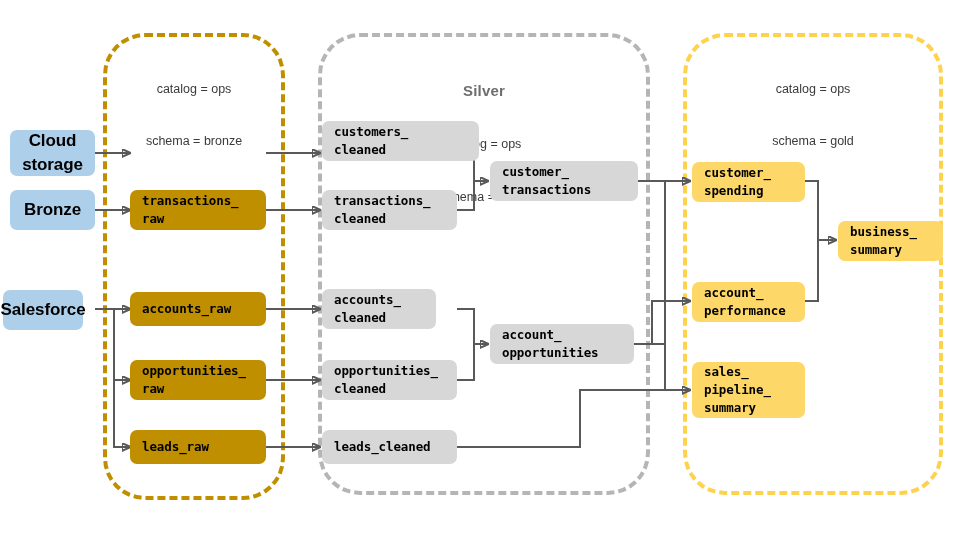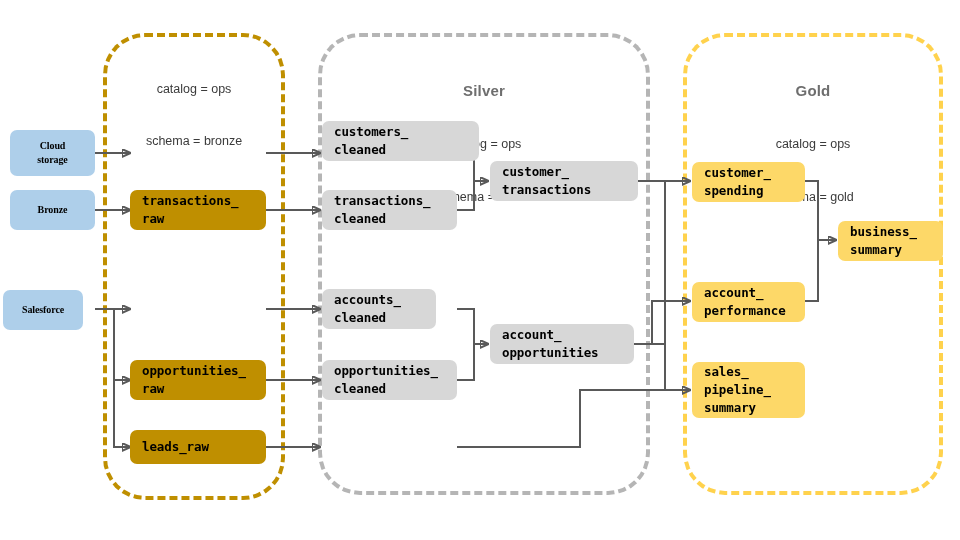--- a/index.html
+++ b/index.html
@@ -61,22 +61,22 @@
     font-family:"DejaVu Sans Mono","Liberation Mono",monospace;
     font-size:12.5px;
     font-weight:bold;
     color:#000000;
     line-height:1.42;
     white-space:pre-line;
     letter-spacing:-.1px;
   }
   .node.src{
     background:#AECFEA;
-    font-family:Liberation Serif, serif;
-    font-size:10px;
+    font-family:Liberation Sans, sans-serif;
+    font-size:17px;
     font-weight:bold;
     justify-content:center;
     text-align:center;
     color:#000;
     white-space:pre-line;
   }
   .node.bronze{background:#BF8F00;}
   .node.silver{background:#D7D7D7;}
   .node.gold{background:#FDD868;}
 
@@ -103,21 +103,20 @@
 
     <div class="zone zone-silver" style="left:318px;top:33px;width:332px;height:462px;"></div>
     <div class="zone-head" style="left:318px;top:44px;width:332px;">
       <span class="zone-title">Silver</span>
       <span class="zone-sub">catalog = ops</span>
       <span class="zone-sub">schema = silver</span>
     </div>
 
     <div class="zone zone-gold" style="left:683px;top:33px;width:260px;height:462px;"></div>
     <div class="zone-head" style="left:683px;top:44px;width:260px;">
-      <span class="zone-title">Gold</span>
       <span class="zone-sub">catalog = ops</span>
       <span class="zone-sub">schema = gold</span>
     </div>
   </div>
 
   <svg class="layer-edges edges" viewBox="0 0 960 540" width="960" height="540">
     <defs>
       <marker id="ah" markerWidth="9" markerHeight="9" refX="8" refY="4.5" orient="auto" markerUnits="userSpaceOnUse">
         <path class="arrowhead" d="M0,0.6 L9,4.5 L0,8.4 z"></path>
       </marker>
@@ -161,36 +160,38 @@
 
   <div class="layer-nodes">
 
     <div class="node src" style="left:10px;top:130px;width:85px;height:46px;">Cloud
 storage</div>
     <div class="node src" style="left:10px;top:190px;width:85px;height:40px;">Bronze</div>
     <div class="node src" style="left:3px;top:290px;width:80px;height:40px;">Salesforce</div>
 
     <div class="node bronze" style="left:130px;top:190px;width:136px;height:40px;">transactions_
 raw</div>
+    <div class="node bronze" style="left:130px;top:292px;width:136px;height:34px;">accounts_raw</div>
     <div class="node bronze" style="left:130px;top:360px;width:136px;height:40px;">opportunities_
 raw</div>
     <div class="node bronze" style="left:130px;top:430px;width:136px;height:34px;">leads_raw</div>
 
     <div class="node silver" style="left:322px;top:121px;width:157px;height:40px;">customers_
 cleaned</div>
     <div class="node silver" style="left:322px;top:190px;width:135px;height:40px;">transactions_
 cleaned</div>
     <div class="node silver" style="left:490px;top:161px;width:148px;height:40px;">customer_
 transactions</div>
     <div class="node silver" style="left:322px;top:289px;width:114px;height:40px;">accounts_
 cleaned</div>
     <div class="node silver" style="left:322px;top:360px;width:135px;height:40px;">opportunities_
 cleaned</div>
     <div class="node silver" style="left:490px;top:324px;width:144px;height:40px;">account_
 opportunities</div>
+    <div class="node silver" style="left:322px;top:430px;width:135px;height:34px;">leads_cleaned</div>
 
     <div class="node gold" style="left:692px;top:162px;width:113px;height:40px;">customer_
 spending</div>
     <div class="node gold" style="left:692px;top:282px;width:113px;height:40px;">account_
 performance</div>
     <div class="node gold" style="left:692px;top:362px;width:113px;height:56px;">sales_
 pipeline_
 summary</div>
     <div class="node gold" style="left:838px;top:221px;width:105px;height:40px;">business_
 summary</div>

